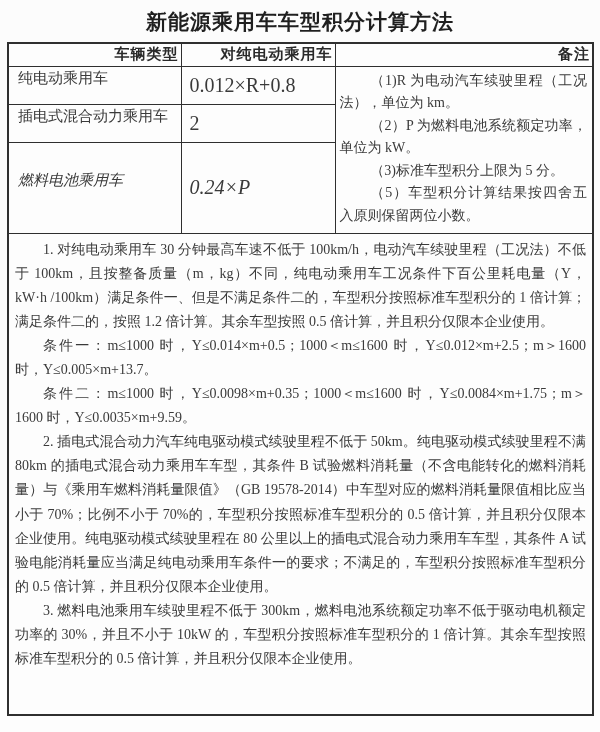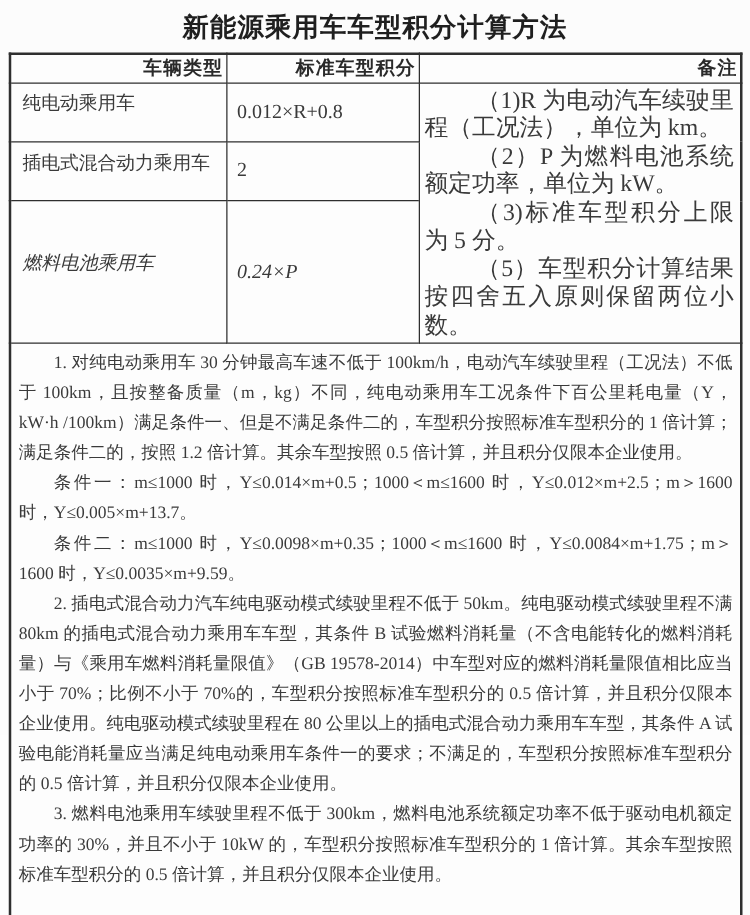--- a/index.html
+++ b/index.html
@@ -52,35 +52,35 @@
     letter-spacing: 1px;
     padding: 1px 2px;
   }
   td.cell-type {
     padding: 2px 4px 16px 9px;
     vertical-align: middle;
   }
   td.cell-score {
     padding: 2px 4px 2px 8px;
     vertical-align: middle;
-    font-size: 16px;
+    font-size: 20px;
   }
   tr.row-bev  td { height: 35px; }
   tr.row-phev td { height: 34px; }
   tr.row-fcev td { height: 91px; font-style: italic; }
   td.cell-notes {
     vertical-align: top;
     padding: 3px 5px 2px 4px;
   }
   .note-p {
     margin: 0;
     text-indent: 2.2em;
     line-height: 22.5px;
     text-align: justify;
-    font-size: 19px;
+    font-size: 14px;
   }
   td.cell-body {
     vertical-align: top;
     padding: 4px 6px 2px 6px;
     height: 482px;
   }
   .body-p {
     margin: 0;
     text-indent: 2em;
     line-height: 24.1px;
@@ -98,21 +98,21 @@
 
   <table class="credit-table">
     <colgroup>
       <col class="col-type">
       <col class="col-score">
       <col class="col-note">
     </colgroup>
     <thead>
       <tr>
         <th>车辆类型</th>
-        <th>标准车型积分</th>
+        <th>对纯电动乘用车</th>
         <th>备注</th>
       </tr>
     </thead>
     <tbody>
       <tr class="row-bev">
         <td class="cell-type">纯电动乘用车</td>
         <td class="cell-score">0.012×R+0.8</td>
         <td class="cell-notes" rowspan="3">
           <p class="note-p">（1)R 为电动汽车续驶里程（工况法），单位为 km。</p>
           <p class="note-p">（2）P 为燃料电池系统额定功率，单位为 kW。</p>

